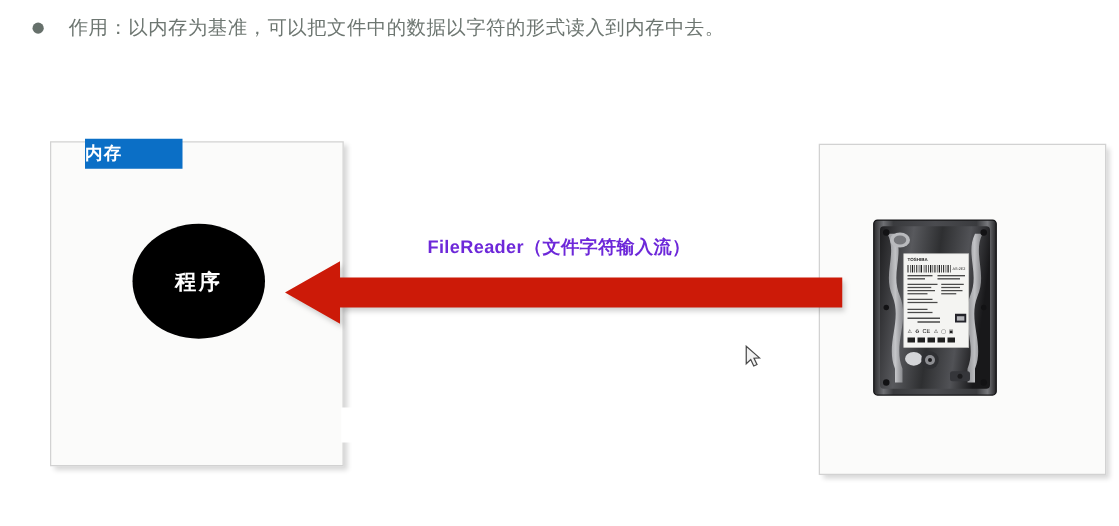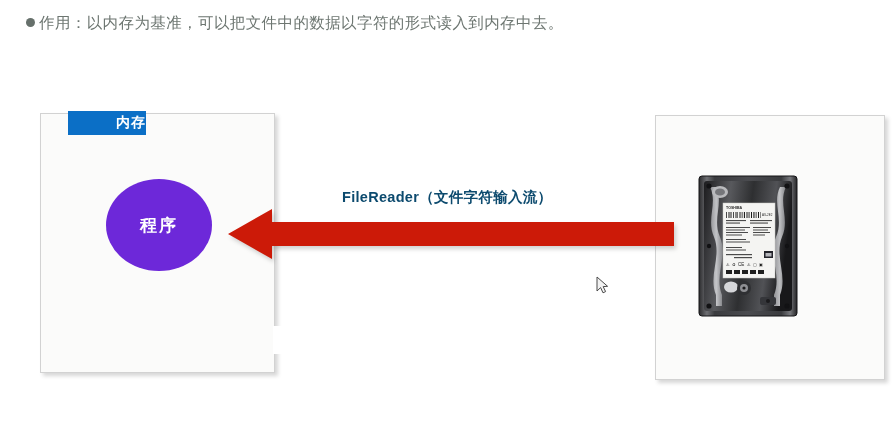--- a/index.html
+++ b/index.html
@@ -15,21 +15,21 @@
     position: relative;
   }
 
   
   .bullet-line {
     position: absolute;
     left: 26px;
     top: 15px;
     display: flex;
     align-items: center;
-    gap: 4px;
+    gap: 20px;
   }
   .bullet-dot {
     width: 9px;
     height: 9px;
     border-radius: 50%;
     background: #66706b;
     flex: 0 0 auto;
   }
   .bullet-text {
     font-size: 15.5px;
@@ -72,21 +72,21 @@
   
   .badge {
     position: absolute;
     background: #0b6fc6;
     color: #ffffff;
     font-size: 14px;
     font-weight: 700;
     letter-spacing: 1px;
     display: flex;
     align-items: center;
-    justify-content: flex-end;
+    justify-content: flex-start;
     box-sizing: border-box;
     white-space: nowrap;
   }
   .badge-memory {
     left: 68px;
     top: 53px;
     width: 78px;
     height: 24px;
   }
   .badge-disk {
@@ -97,21 +97,21 @@
   }
 
   
   .ellipse-program {
     position: absolute;
     left: 106px;
     top: 121px;
     width: 106px;
     height: 92px;
     border-radius: 50%;
-    background: #6d28d9;
+    background: #000000;
     display: flex;
     align-items: center;
     justify-content: center;
     color: #ffffff;
     font-size: 17px;
     font-weight: 700;
     letter-spacing: 2px;
   }
 
   
@@ -132,21 +132,21 @@
     width: 446px;
     height: 52px;
     filter: drop-shadow(2px 3px 2px rgba(0,0,0,0.18));
   }
   .arrow-label {
     position: absolute;
     left: 342px;
     top: 130px;
     font-size: 14.5px;
     font-weight: 700;
-    color: #0c4a6e;
+    color: #6d28d9;
     white-space: nowrap;
     letter-spacing: 0.3px;
   }
 
   
   .hdd {
     position: absolute;
     left: 698px;
     top: 117px;
     width: 100px;

